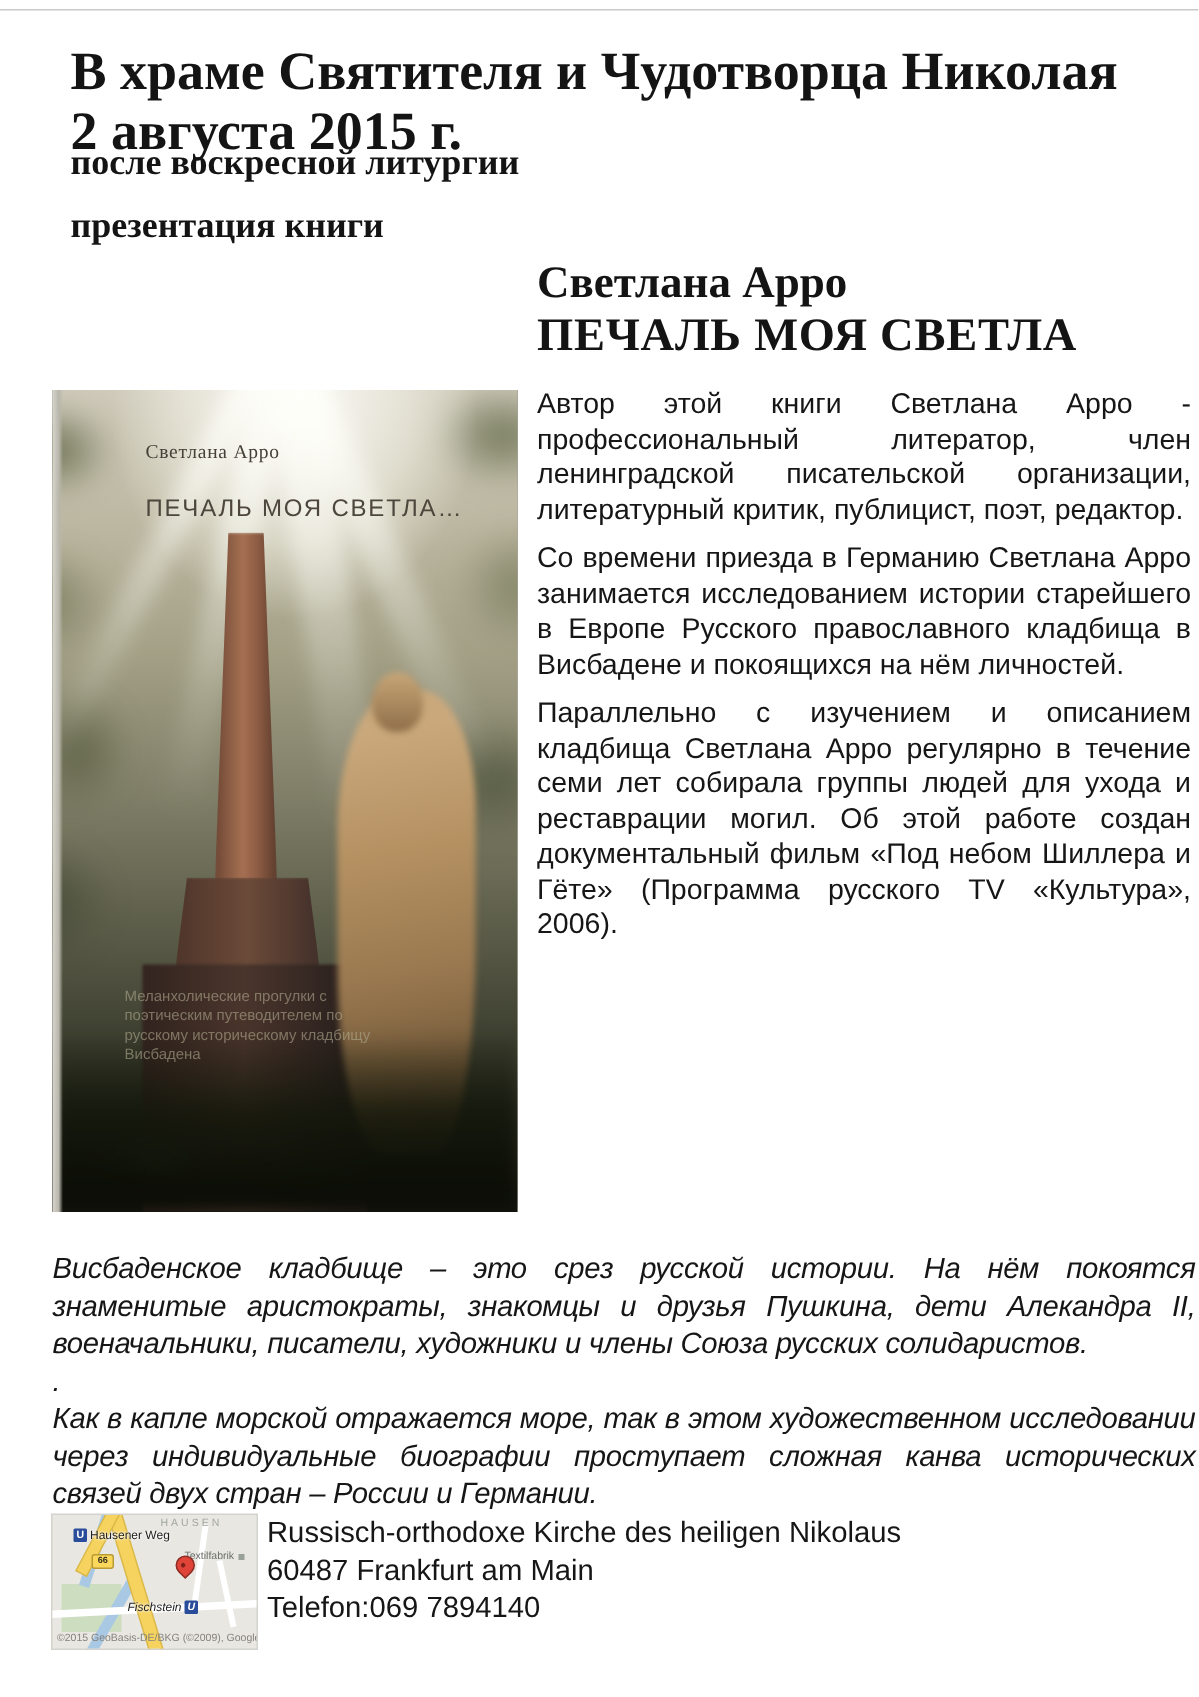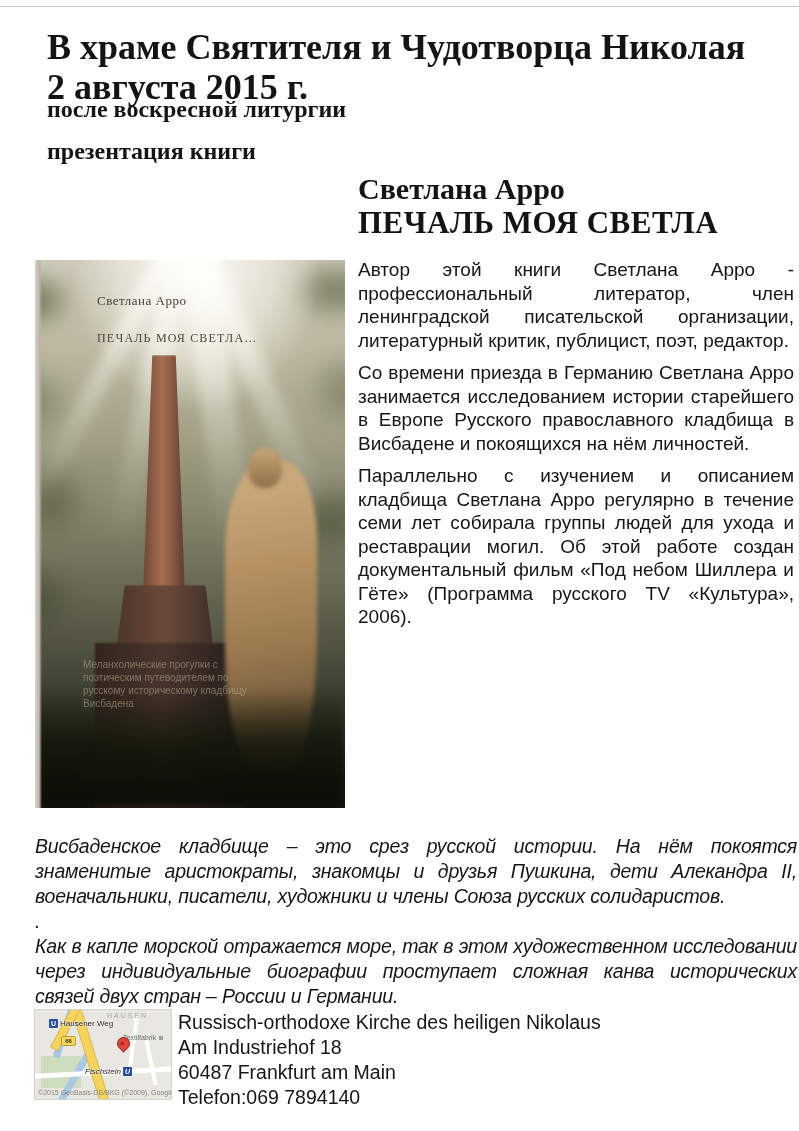--- a/index.html
+++ b/index.html
@@ -78,21 +78,21 @@
   .cv-statue-head{left:213px;top:188px;width:34px;height:40px;filter:blur(2px);
       border-radius:50% 50% 45% 45%;background:linear-gradient(180deg,#c7a678,#8f6f48);}
   .cv-bottom{left:0;bottom:0;width:310px;height:120px;filter:blur(5px);
       background:linear-gradient(180deg,transparent,rgba(18,22,10,.85) 45%,#0c0e07 90%),
         radial-gradient(50px 25px at 70px 85px,rgba(70,110,55,.8),transparent 70%),
         radial-gradient(45px 22px at 170px 95px,rgba(60,95,50,.7),transparent 70%);}
   .cv-edge{left:0;top:0;width:7px;height:548px;
       background:linear-gradient(90deg,#d6d4cc,#b9b7ac 60%,transparent);}
   .cv-author{left:62px;top:33px;font-family:"Liberation Serif",serif;font-size:13px;
       color:#453f36;letter-spacing:.5px;}
-  .cv-title{left:62px;top:71px;font-family:Liberation Serif, serif;font-size:12px;
+  .cv-title{left:62px;top:71px;font-family:Liberation Sans, sans-serif;font-size:16px;
       color:#4c463c;letter-spacing:1.2px;}
   .cv-subtitle{left:48px;top:398px;width:170px;font-size:10px;line-height:13px;
       color:rgba(175,168,142,.6);}
 
   
   .map{position:absolute;left:35px;top:1010px;width:136px;height:89px;overflow:hidden;
        background:#e9e7e1;box-shadow:0 0 0 1px #d4d2cc;font-family:"Liberation Sans",sans-serif;}
   .map>div{position:absolute;}
   .mp-park{left:6px;top:46px;width:40px;height:32px;background:#cdddc0;}
   .mp-river{left:26px;top:-6px;width:7px;height:55px;background:#a8c8e4;transform:rotate(18deg);}
@@ -190,16 +190,15 @@
   <div class="mp-pin"></div>
   <div class="mp-st2">
     <span>Fischstein</span>
     <span class="ubadge">U</span>
   </div>
   <div class="mp-copy">©2015 GeoBasis-DE/BKG (©2009), Google</div>
 </div>
 
 <div class="contact">
   <div>Russisch-orthodoxe Kirche des heiligen Nikolaus</div>
-  <div>Am Industriehof 18</div>
   <div>60487 Frankfurt am Main</div>
   <div>Telefon:069 7894140</div>
 </div>
 
 </body></html>

